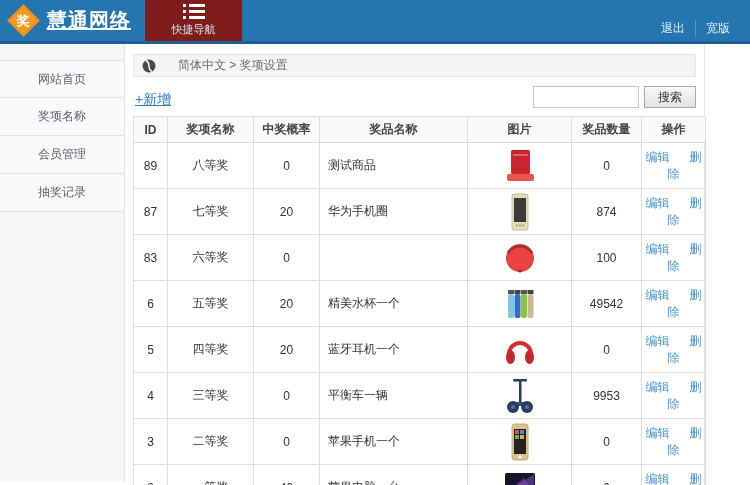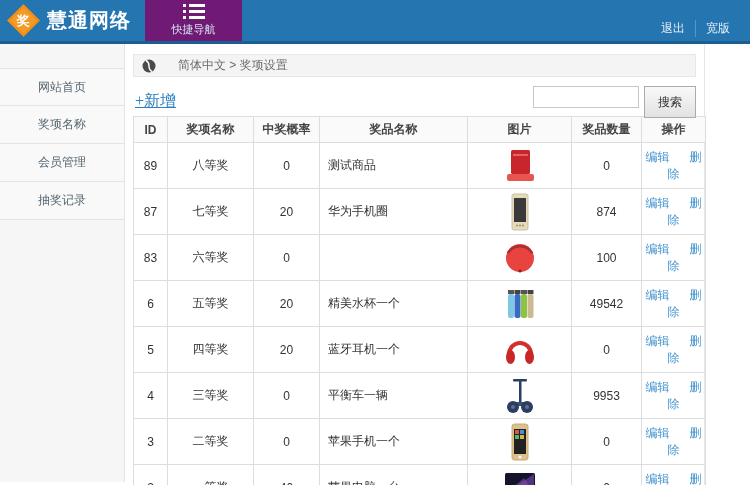--- a/index.html
+++ b/index.html
@@ -6,50 +6,50 @@
   html,body { width:750px; height:485px; overflow:hidden; background:#fff;
     font-family:"Liberation Sans","DejaVu Sans",sans-serif; }
 
   
   .header { height:44px; background:#2475b0; border-bottom:3px solid #1b5e92;
     display:flex; align-items:stretch; position:relative; }
   .brand { display:flex; align-items:center; padding:0 14px 0 12px; }
   .logo-diamond { width:23px; height:23px; background:#f59a23; border:2px solid #ec8d15;
     transform:rotate(45deg); display:flex; align-items:center; justify-content:center; margin-right:12px; }
   .logo-diamond span { transform:rotate(-45deg); color:#fff; font-size:13px; font-weight:bold; }
-  .brand-title { color:#fff; font-size:20px; font-weight:bold; letter-spacing:1px; }
-  .quicknav { width:97px; background:#701a75; display:flex; flex-direction:column;
+  .brand-title { color:#fff; font-size:20px; font-weight:bold; letter-spacing:1px;text-decoration:underline; }
+  .quicknav { width:97px; background:#7f1d1d; display:flex; flex-direction:column;
     align-items:center; justify-content:center; cursor:pointer; }
   .quicknav-label { color:#d7e6f2; font-size:11px; margin-top:3px; }
   .header-links { position:absolute; right:10px; top:0; height:56px; display:flex; align-items:center; }
   .header-links a { color:#e8f1f8; font-size:12px; text-decoration:none; padding:0 10px; cursor:pointer; }
   .header-links a + a { border-left:1px solid #5a96c0; }
 
   
   .page { display:flex; height:438px; }
-  .sidebar { width:125px; background:#f6f6f6; border-right:1px solid #e3e3e3; padding-top:24px; }
+  .sidebar { width:125px; background:#f6f6f6; border-right:1px solid #e3e3e3; padding-top:16px; }
   .side-item { height:38px; line-height:37px; text-align:center; font-size:12px; color:#55656f;
     border-bottom:1px solid #e4e4e4; cursor:pointer; background:#f9f9f9; position:relative; }
   .side-item:first-child { border-top:1px solid #e4e4e4; }
   .side-item.active { background:#2272a8; color:#fff; border-bottom-color:#2272a8; }
   .side-item.active .gear { display:inline-block; vertical-align:-2px; margin-right:7px; }
 
   .main { flex:1; background:#fff; }
   .panel { width:580px; min-height:438px; border-right:1px solid #e7e7e7; padding:10px 8px 0 8px; }
 
   .breadcrumb { height:23px; background:#f4f4f4; border:1px solid #e7e7e7; display:flex;
     align-items:center; padding:0 8px; font-size:12px; color:#6b6b6b;gap:16px; }
   .breadcrumb svg { margin-right:6px; }
 
   .toolbar { margin-top:9px; height:24px; position:relative; }
-  .add-new { font-size:16px; color:#2d7fc1; text-decoration:underline; cursor:pointer;
-    position:absolute; left:2px; top:5px;font-family:Liberation Serif, serif; }
+  .add-new { font-size:14px; color:#2d7fc1; text-decoration:underline; cursor:pointer;
+    position:absolute; left:2px; top:5px; }
   .search-wrap { position:absolute; right:0; top:0; display:flex; }
   .search-input { width:106px; height:22px; border:1px solid #c8c8c8; font-size:12px; padding:0 4px; }
-  .search-btn { margin-left:5px; height:32px; padding:0 13px; font-size:12px; color:#333;
+  .search-btn { margin-left:5px; height:22px; padding:0 13px; font-size:12px; color:#333;
     border:1px solid #ababab; background:linear-gradient(#f9f9f9,#e2e2e2); cursor:pointer; }
 
   
   table { border-collapse:collapse; table-layout:fixed; width:572px; margin-top:6px;
     font-size:12px; color:#333; }
   th, td { border:1px solid #ddd; text-align:center; overflow:hidden; }
   th { height:26px; background:#fafafa; font-weight:bold; color:#444; }
   td { height:46px; }
   td.product { text-align:left; padding-left:8px; }
   td .op-link { color:#4193d0; text-decoration:none; cursor:pointer; }

